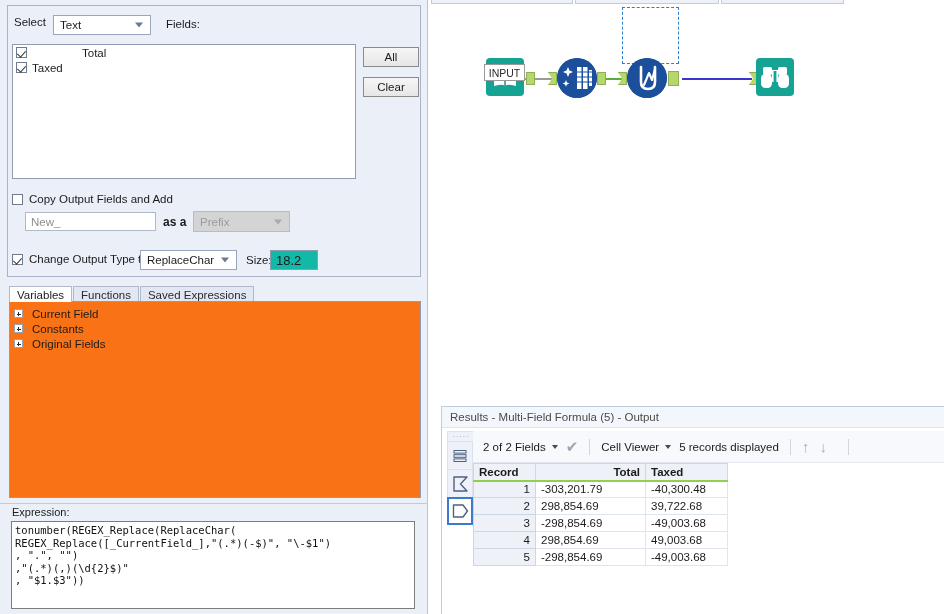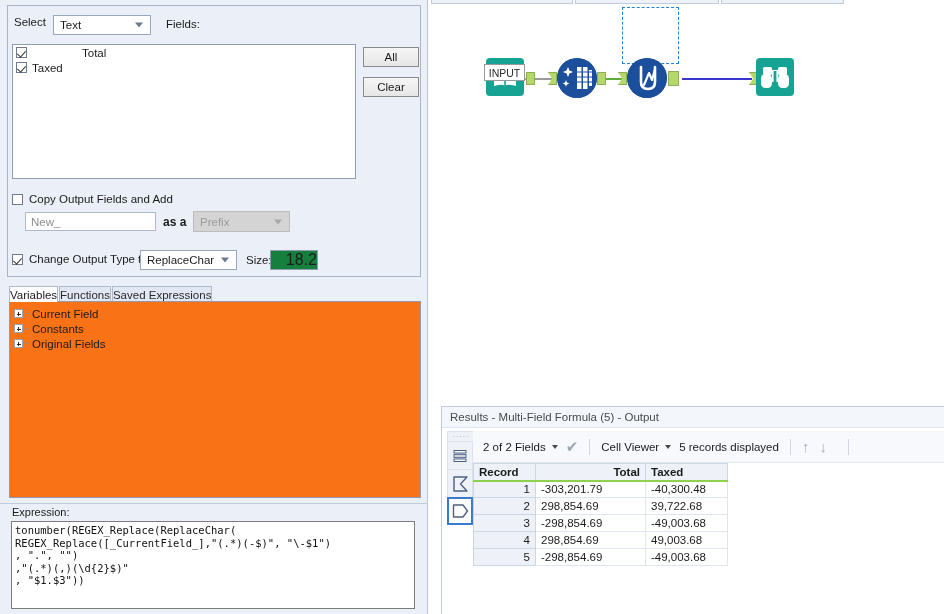--- a/index.html
+++ b/index.html
@@ -89,28 +89,28 @@
   }
   #as-a-lbl { position: absolute; left: 163px; top: 215px; font-weight: bold; font-size: 12px;}
   #prefix-combo { position: absolute; left: 193px; top: 211px; width: 97px; height: 21px; }
 
   #chg-type-row { position: absolute; left: 12px; top: 253px; display: flex; align-items: center; }
   #chg-type-row .cbx { margin-right: 6px; }
   #type-combo { position: absolute; left: 140px; top: 250px; width: 97px; height: 20px; }
   #size-lbl { position: absolute; left: 246px; top: 254px; }
   #size-input {
     position: absolute; left: 270px; top: 250px; width: 48px; height: 20px;
-    background: #15803d; border: 1px solid #8f9bb0; box-sizing: border-box;
-    display: flex; align-items: center; padding-left: 5px; font-size: 16px; justify-content: flex-end;
+    background: #14b8a6; border: 1px solid #8f9bb0; box-sizing: border-box;
+    display: flex; align-items: center; padding-left: 5px; font-size: 13px;
   }
 
   
   #tabs { position: absolute; left: 9px; top: 285px; display: flex; align-items: flex-end; height: 17px; }
   .tab {
-    height: 16px; padding: 0 0; font-size: 11.5px; line-height: 16px;
+    height: 16px; padding: 0 7px; font-size: 11.5px; line-height: 16px;
     border: 1px solid #b0bacb; border-bottom: none; background: #e2e8f3;
     color: #2a2a2a; margin-right: 1px; box-sizing: border-box;
   }
   .tab.active { background: #ffffff; color: #1b1b1b; position: relative; z-index: 3; }
 
   #vars-box {
     position: absolute; left: 9px; top: 301px; width: 412px; height: 197px;
     background: #f97316; border: 1px solid #8f9bb0; box-sizing: border-box; padding: 4px 0 0 4px;
   }
   .tree-row { display: flex; align-items: center; height: 15px; }

